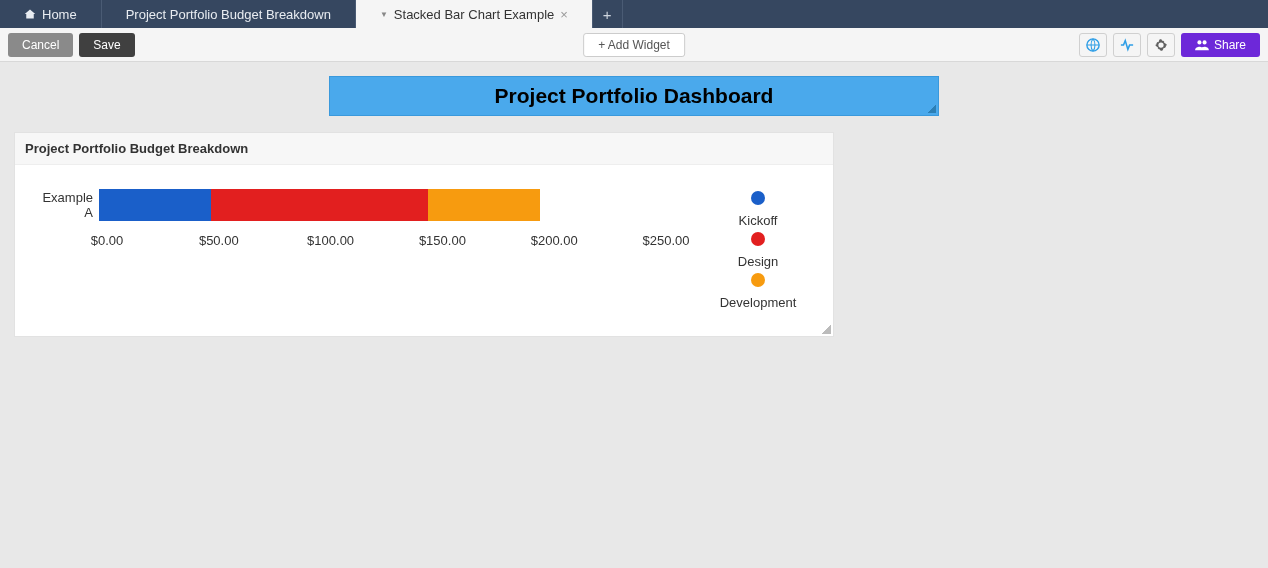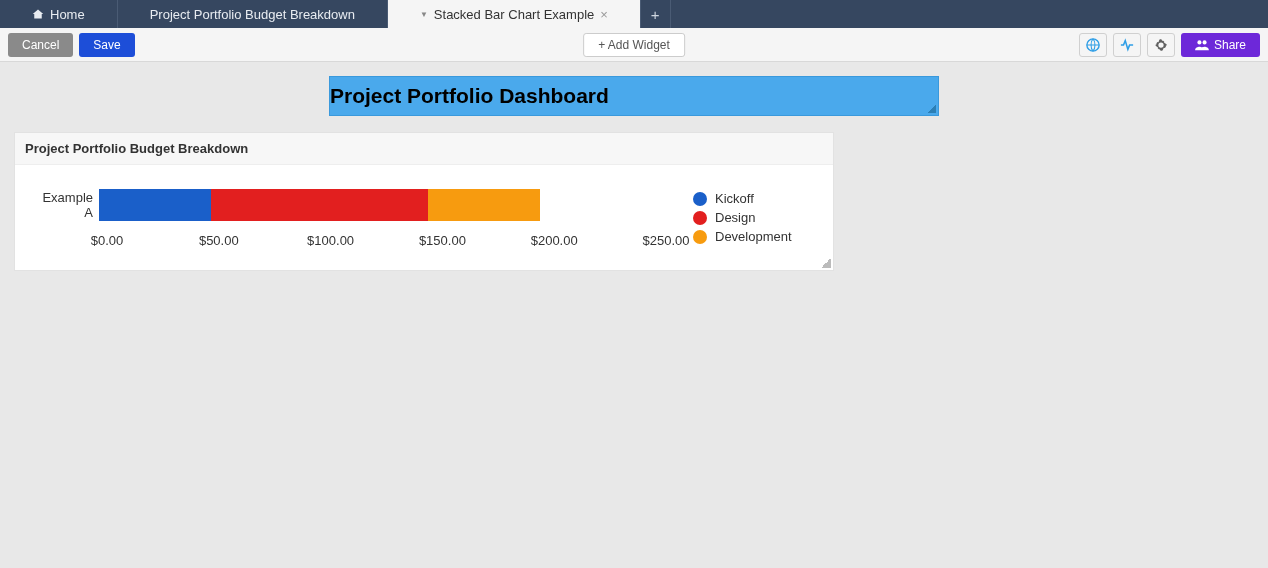--- a/index.html
+++ b/index.html
@@ -13,21 +13,21 @@
   
   .topnav {
     background: #364760;
     height: 28px;
     display: flex;
     align-items: stretch;
   }
   .tab {
     display: flex;
     align-items: center;
-    padding: 0 32px;
+    padding: 0 24px;
     color: #e8ecf1;
     font-size: 13px;
     border-right: 1px solid #4a5b74;
     cursor: pointer;
     gap: 6px;
   }
   .tab.active {
     background: #f5f5f5;
     color: #333;
   }
@@ -51,38 +51,38 @@
     border-radius: 3px;
     border: none;
     padding: 0 14px;
     font-size: 12px;
     cursor: pointer;
     display: inline-flex;
     align-items: center;
     gap: 5px;
   }
   .btn-gray { background:#8a8a8a; color:#fff; }
-  .btn-blue { background:#1d4ed8; color:#fff; }
+  .btn-blue { background:#404040; color:#fff; }
   .btn-outline { background:#fff; border:1px solid #ccc; color:#555; }
   .btn-icon { width:28px; padding:0; justify-content:center; background:#f5f5f5; border:1px solid #d0d0d0; color:#606060; }
   .btn-share { background:#6d28d9; color:#fff; }
   .center-slot { position:absolute; left:50%; transform:translateX(-50%); }
   .right-slot { margin-left:auto; display:flex; gap:6px; }
   
   .page {
     padding: 14px;
   }
   .title-bar {
     background: #4aa9ec;
     width: 610px;
     margin: 0 auto 16px auto;
     height: 40px;
     display:flex;
     align-items:center;
-    justify-content:flex-start;
+    justify-content:center;
     font-size: 21px;
     font-weight: bold;
     color:#000;
     border:1px solid #3a99dc;
     position:relative;
   }
   .title-bar::after{
     content:"";
     position:absolute; right:2px; bottom:2px;
     width:8px; height:8px;
@@ -109,21 +109,21 @@
     font-size:13px;
     padding:8px 10px;
     color:#333;
   }
   .chart-wrap {
     display:flex;
     padding: 18px 10px 4px 18px;
   }
   .chart-main { flex:1; }
   .chart-legend { width:130px; padding-top:8px; }
-  .legend-item { display:flex; align-items:center; gap:8px; font-size:13px; color:#333; margin-bottom:4px;}
+  .legend-item { display:flex; align-items:center; gap:8px; font-size:13px; color:#333; margin-bottom:4px;flex-direction:column;}
   .legend-swatch { width:14px; height:14px; border-radius:50%; }
   .row { display:flex; align-items:center; height:44px; }
   .row-label { width:66px; text-align:right; font-size:13px; color:#333; padding-right:6px;}
   .row-bar { flex:1; position:relative; height:32px; }
   .seg { position:absolute; top:0; bottom:0; }
   .axis {
     display:flex;
     margin-left:72px;
     margin-top:6px;
     position:relative;

